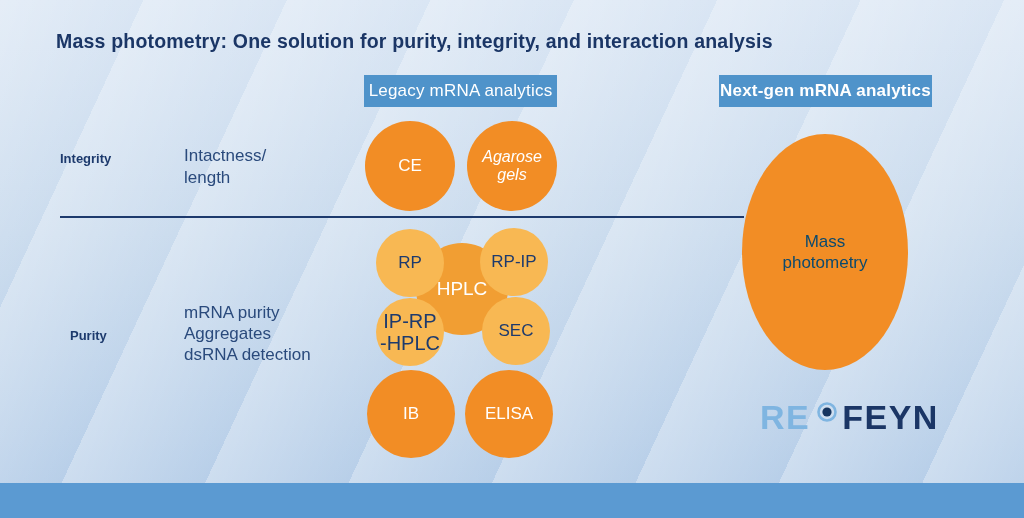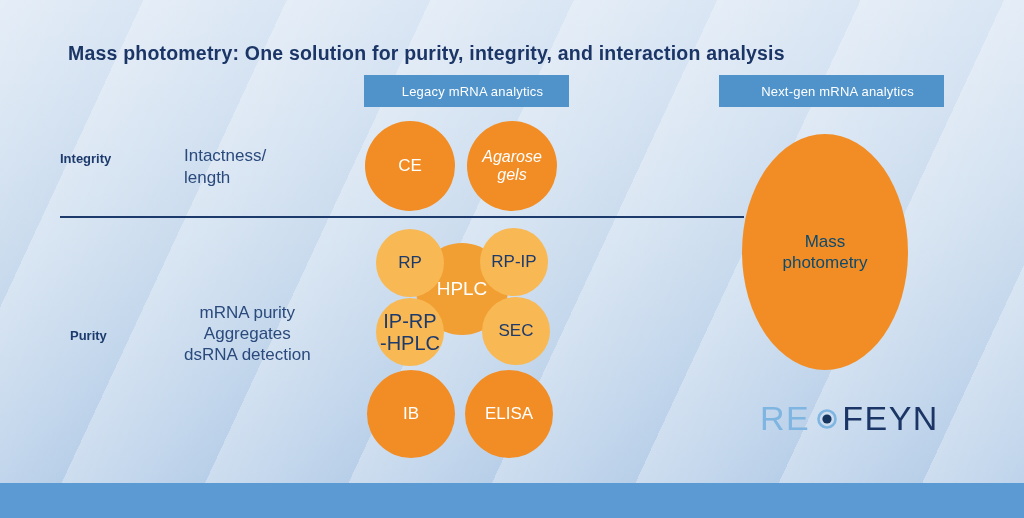--- a/index.html
+++ b/index.html
@@ -8,40 +8,40 @@
     font-family:"Liberation Sans",sans-serif;
     background:linear-gradient(180deg,#dae6f4 0%,#cbdcee 45%,#b5cde8 100%);
   }
   .stripes{
     position:absolute;inset:0;
     background:repeating-linear-gradient(115deg,
       rgba(255,255,255,0.30) 0px,
       rgba(255,255,255,0.00) 130px);
   }
   .title{
-    position:absolute;left:56px;top:30px;margin:12px;
+    position:absolute;left:56px;top:30px;margin:0;
     font-size:19.5px;font-weight:bold;color:#1b3666;letter-spacing:0.2px;
   }
   .badge{
     position:absolute;height:32px;background:#4f93ca;color:#ffffff;
     display:flex;align-items:center;justify-content:center;
-    font-size:13px;letter-spacing:0.2px;padding-left:12px;
+    font-size:17px;letter-spacing:0.2px;
   }
   .badge-legacy{left:364px;top:75px;width:193px;}
-  .badge-nextgen{left:719px;top:75px;width:213px;}
+  .badge-nextgen{left:719px;top:75px;width:213px;font-weight:bold;}
   .row-label{
     position:absolute;font-size:13px;font-weight:bold;color:#1d3a6d;
   }
   .integrity-label{left:60px;top:151px;}
   .purity-label{left:70px;top:328px;}
   .row-desc{
     position:absolute;font-size:17px;color:#2a4a7c;white-space:pre-line;line-height:22px;
   }
   .integrity-desc{left:184px;top:145px;}
-  .purity-desc{left:184px;top:302px;line-height:21px;text-align:center;}
+  .purity-desc{left:184px;top:302px;line-height:21px;}
   .divider{
     position:absolute;left:60px;top:216px;width:684px;height:2px;background:#1d3a6d;
   }
   .circle{
     position:absolute;border-radius:50%;
     display:flex;align-items:center;justify-content:center;
     text-align:center;white-space:pre-line;line-height:1.15;
   }
   .deep{background:#f28d25;color:#ffffff;font-size:17px;}
   .mid{background:#f19e33;color:#ffffff;font-size:19px;}
@@ -56,22 +56,22 @@
   .ib{left:367px;top:370px;width:88px;height:88px;}
   .elisa{left:465px;top:370px;width:88px;height:88px;}
   .mp{
     position:absolute;left:742px;top:134px;width:166px;height:236px;
     background:#f28d25;border-radius:50%;color:#0c4a6e;font-size:17px;
     display:flex;align-items:center;justify-content:center;
     text-align:center;white-space:pre-line;line-height:1.25;
   }
   .logo{
     position:absolute;left:760px;top:398px;height:40px;
-    display:flex;align-items:center;
-    font-size:34px;letter-spacing:1.5px;
+    display:flex;
+    font-size:34px;letter-spacing:1.5px;font-weight:bold;
   }
   .logo-re{color:#7fb5e1;}
   .logo-feyn{color:#1b3666;}
   .logo-dot{margin:2px 3px 0 5px;}
   .bottom-bar{
     position:absolute;left:0;top:483px;width:1024px;height:35px;background:#5b9ad2;
   }
 </style>
 </head>
 <body>

